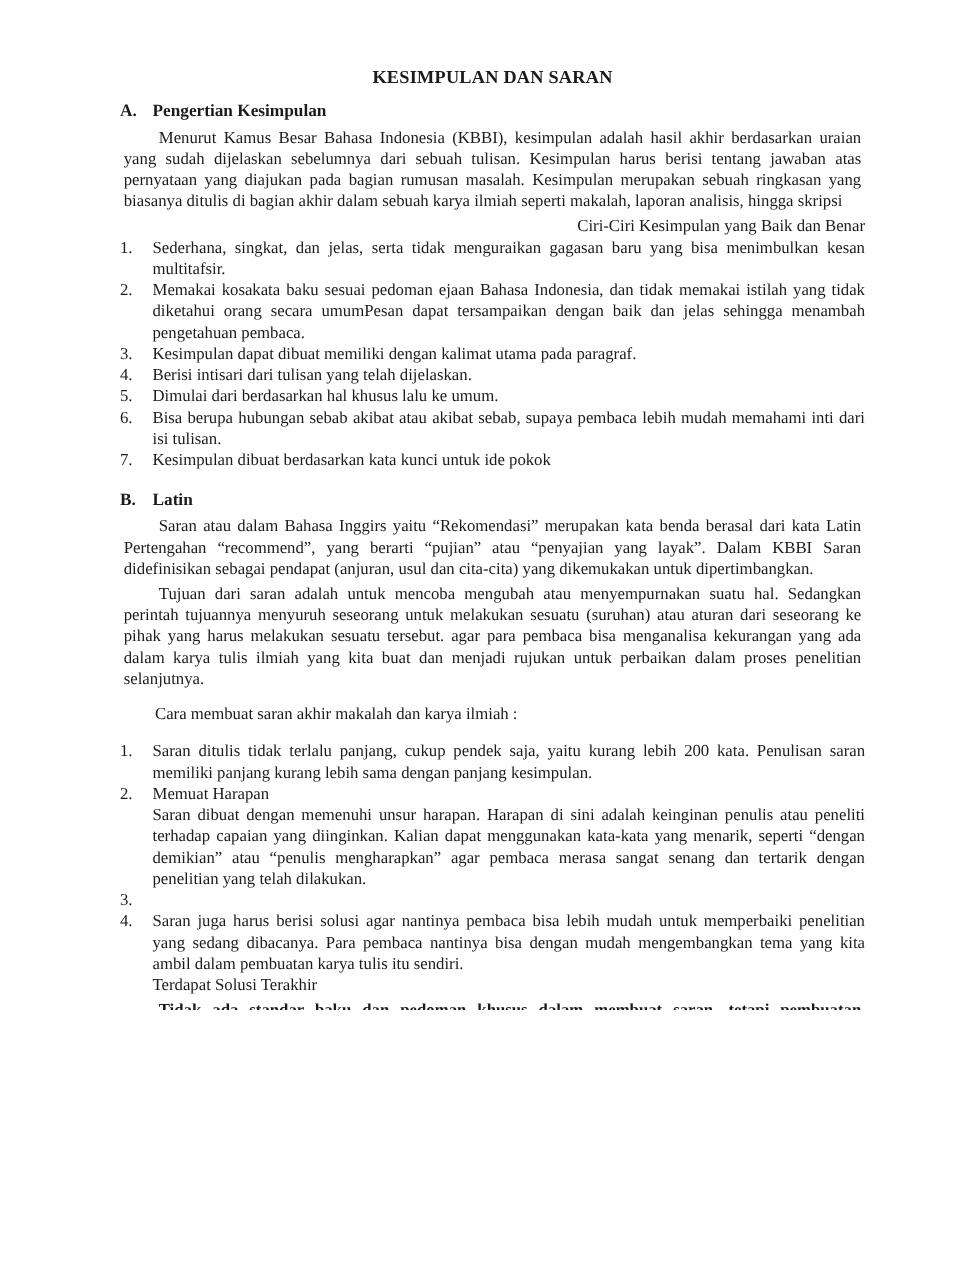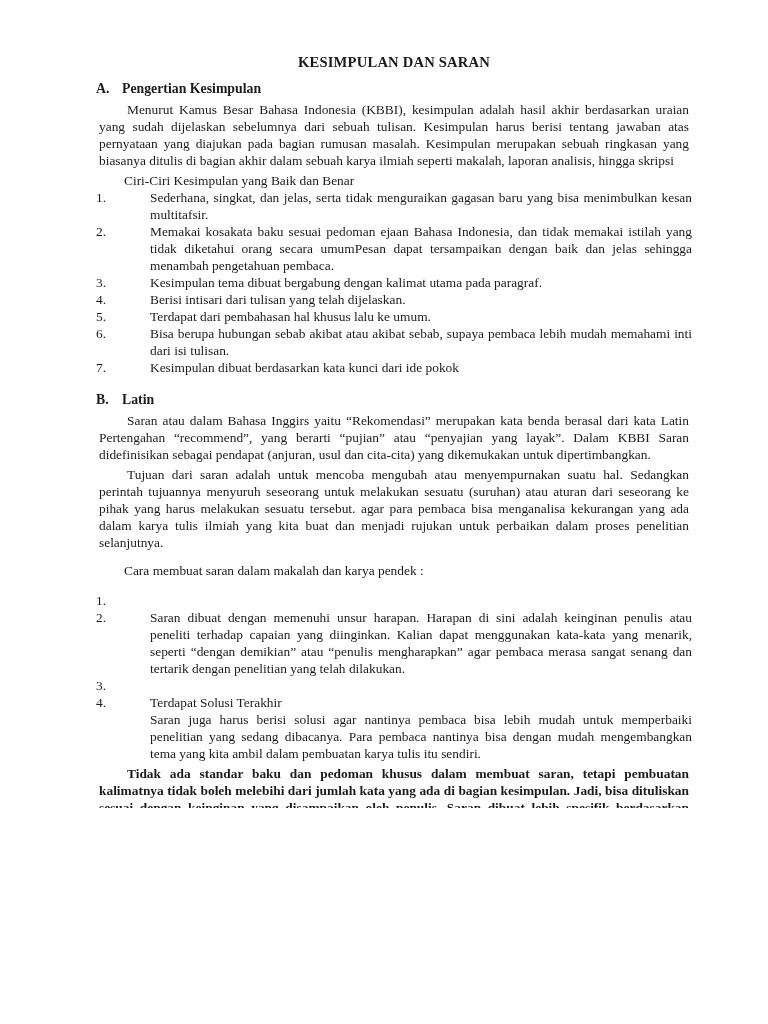--- a/index.html
+++ b/index.html
@@ -29,25 +29,25 @@
     font-size: 13.8px;
     margin: 0 0 4px 0;
   }
   .sec-head .num { width: 26px; flex: none; }
   .sec-b { margin-top: 15px; }
   p.body {
     margin: 3px;
     text-align: justify;
     text-indent: 28px;
   }
-  .list-title { margin: 0; text-indent: 28px; }
+  .list-title { margin: 0; text-indent: 28px; text-align: right; }
   .howto-lead { margin: 11px 0 13px 0; text-indent: 28px; }
   .li { display: flex; }
   .num { width: 26px; flex: none; }
-  .li-text { flex: 1; text-align: justify; margin-left: 28px; }
+  .li-text { flex: 1; text-align: justify; }
   .closing { margin-top: 7px; font-weight: bold; }
   .scroll-marker {
     position: absolute;
     left: 223px;
     top: 1011px;
     width: 21px;
     height: 10px;
     border-radius: 2px;
     background: #3b6fe0;
   }
@@ -72,72 +72,74 @@
     <div class="li">
       <span class="num">1.</span>
       <div class="li-text">Sederhana, singkat, dan jelas, serta tidak menguraikan gagasan baru yang bisa menimbulkan kesan multitafsir.</div>
     </div>
     <div class="li">
       <span class="num">2.</span>
       <div class="li-text">Memakai kosakata baku sesuai pedoman ejaan Bahasa Indonesia, dan tidak memakai istilah yang tidak diketahui orang secara umumPesan dapat tersampaikan dengan baik dan jelas sehingga menambah pengetahuan pembaca.</div>
     </div>
     <div class="li">
       <span class="num">3.</span>
-      <div class="li-text">Kesimpulan tema dibuat bergabung dengan kalimat utama pada paragraf.</div>
+      <div class="li-text">Kesimpulan dapat dibuat memiliki dengan kalimat utama pada paragraf.</div>
     </div>
     <div class="li">
       <span class="num">4.</span>
       <div class="li-text">Berisi intisari dari tulisan yang telah dijelaskan.</div>
     </div>
     <div class="li">
       <span class="num">5.</span>
-      <div class="li-text">Terdapat dari pembahasan hal khusus lalu ke umum.</div>
+      <div class="li-text">Dimulai dari berdasarkan hal khusus lalu ke umum.</div>
     </div>
     <div class="li">
       <span class="num">6.</span>
       <div class="li-text">Bisa berupa hubungan sebab akibat atau akibat sebab, supaya pembaca lebih mudah memahami inti dari isi tulisan.</div>
     </div>
     <div class="li">
       <span class="num">7.</span>
-      <div class="li-text">Kesimpulan dibuat berdasarkan kata kunci dari ide pokok</div>
+      <div class="li-text">Kesimpulan dibuat berdasarkan kata kunci untuk ide pokok</div>
     </div>
   </div>
 
   <div class="sec-head sec-b">
     <span class="num">B.</span>
     <span>Latin</span>
   </div>
 
   <p class="body">Saran atau dalam Bahasa Inggirs yaitu “Rekomendasi” merupakan kata benda berasal dari kata Latin Pertengahan “recommend”, yang berarti “pujian” atau “penyajian yang layak”. Dalam KBBI Saran didefinisikan sebagai pendapat (anjuran, usul dan cita-cita) yang dikemukakan untuk dipertimbangkan.</p>
   <p class="body">Tujuan dari saran adalah untuk mencoba mengubah atau menyempurnakan suatu hal. Sedangkan perintah tujuannya menyuruh seseorang untuk melakukan sesuatu (suruhan) atau aturan dari seseorang ke pihak yang harus melakukan sesuatu tersebut. agar para pembaca bisa menganalisa kekurangan yang ada dalam karya tulis ilmiah yang kita buat dan menjadi rujukan untuk perbaikan dalam proses penelitian selanjutnya.</p>
 
-  <p class="howto-lead">Cara membuat saran dalam makalah dan karya pendek :</p>
+  <p class="howto-lead">Cara membuat saran akhir makalah dan karya ilmiah :</p>
 
   <div>
     <div class="li">
       <span class="num">1.</span>
       <div class="li-text">
+        <div>Saran ditulis tidak terlalu panjang, cukup pendek saja, yaitu kurang lebih 200 kata. Penulisan saran memiliki panjang kurang lebih sama dengan panjang kesimpulan.</div>
       </div>
     </div>
     <div class="li">
       <span class="num">2.</span>
       <div class="li-text">
+        <div>Memuat Harapan</div>
         <div>Saran dibuat dengan memenuhi unsur harapan. Harapan di sini adalah keinginan penulis atau peneliti terhadap capaian yang diinginkan. Kalian dapat menggunakan kata-kata yang menarik, seperti “dengan demikian” atau “penulis mengharapkan” agar pembaca merasa sangat senang dan tertarik dengan penelitian yang telah dilakukan.</div>
       </div>
     </div>
     <div class="li">
       <span class="num">3.</span>
       <div class="li-text">
       </div>
     </div>
     <div class="li">
       <span class="num">4.</span>
       <div class="li-text">
+        <div>Saran juga harus berisi solusi agar nantinya pembaca bisa lebih mudah untuk memperbaiki penelitian yang sedang dibacanya. Para pembaca nantinya bisa dengan mudah mengembangkan tema yang kita ambil dalam pembuatan karya tulis itu sendiri.</div>
         <div>Terdapat Solusi Terakhir</div>
-        <div>Saran juga harus berisi solusi agar nantinya pembaca bisa lebih mudah untuk memperbaiki penelitian yang sedang dibacanya. Para pembaca nantinya bisa dengan mudah mengembangkan tema yang kita ambil dalam pembuatan karya tulis itu sendiri.</div>
       </div>
     </div>
   </div>
 
   <p class="body closing">Tidak ada standar baku dan pedoman khusus dalam membuat saran, tetapi pembuatan kalimatnya tidak boleh melebihi dari jumlah kata yang ada di bagian kesimpulan. Jadi, bisa dituliskan sesuai dengan keinginan yang disampaikan oleh penulis. Saran dibuat lebih spesifik berdasarkan penelitian yang akan dilakukan selanjutnya. Ini dikarenakan saran dapat membantu dalam memajukan studi kasus penelitian yang akan datang.</p>
 
   <div class="scroll-marker" style="background: rgb(59, 111, 224);"></div>
 
 </div>
 

